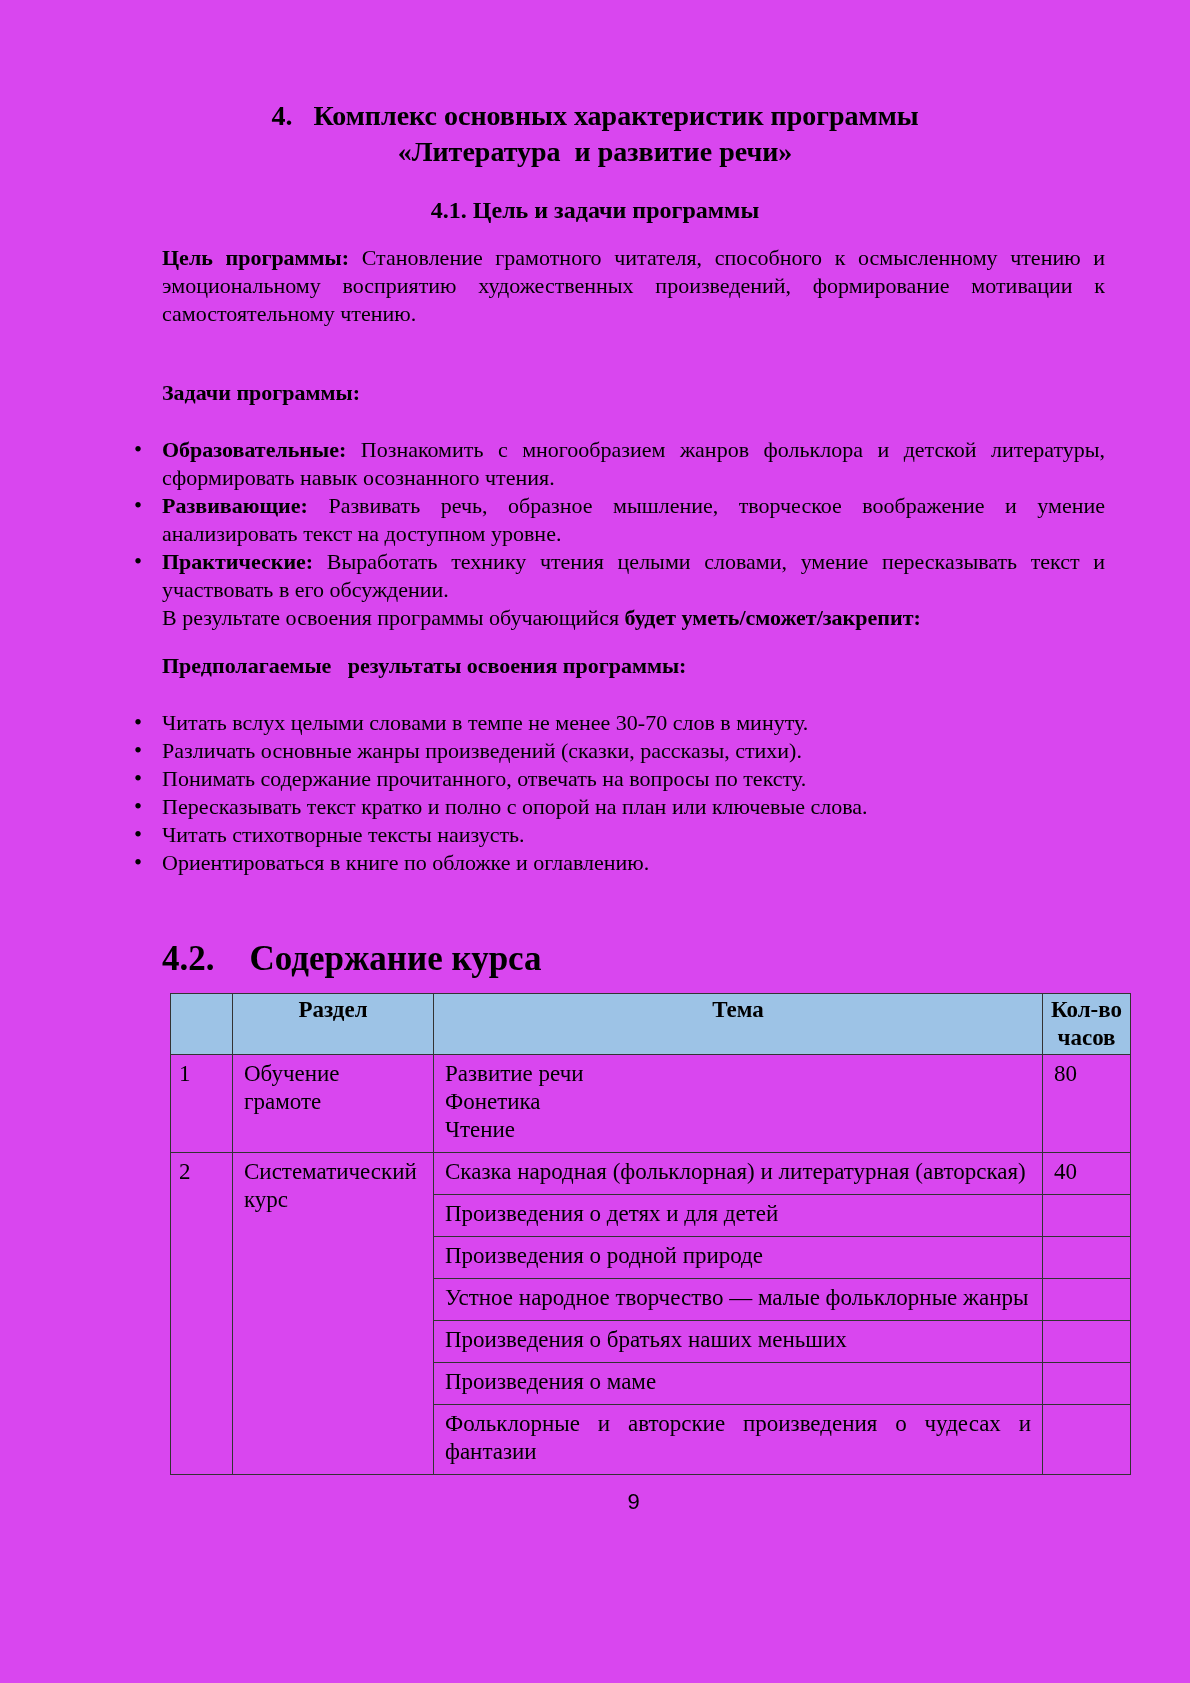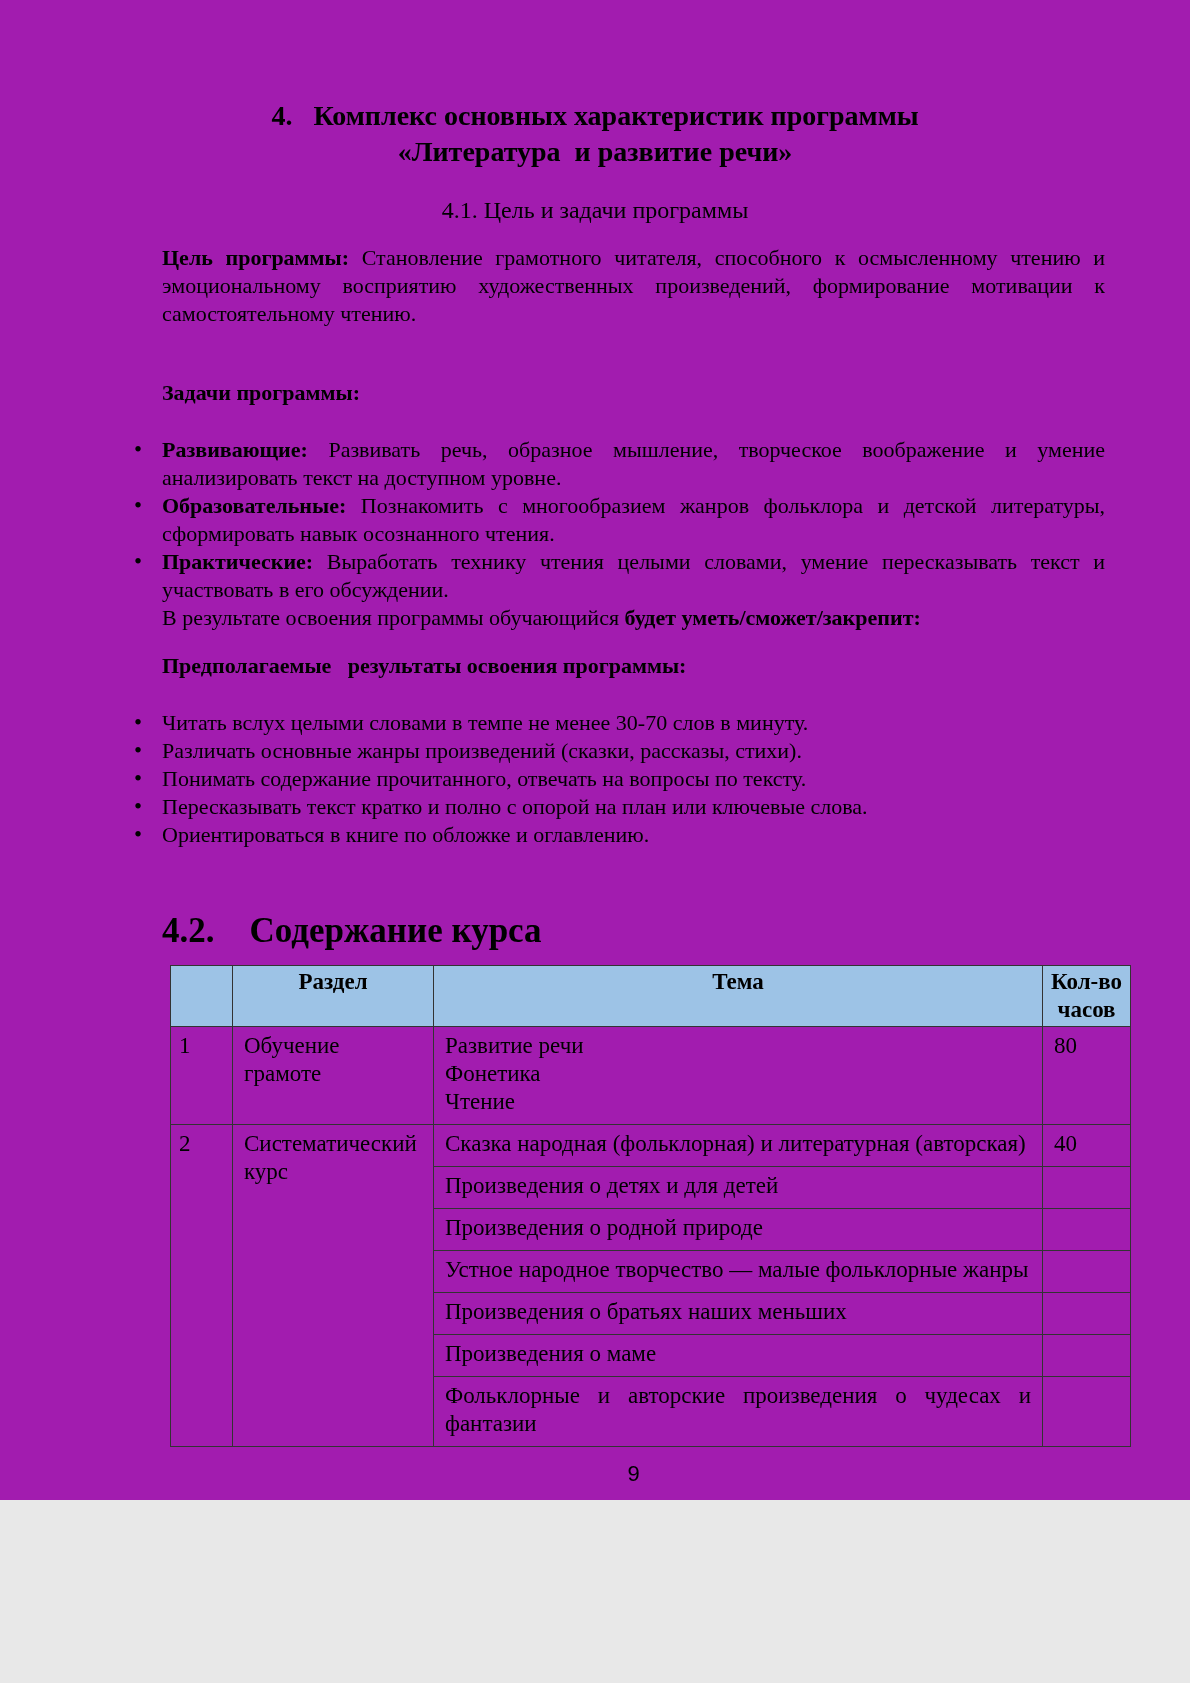--- a/index.html
+++ b/index.html
@@ -1,39 +1,39 @@
 <!DOCTYPE html>
 <html><head>
 <meta charset="utf-8">
 <style>
   html,body { margin:0; padding:0; }
   body { background:#e8e8e8; }
   .page {
     position:relative;
-    width:1190px; height:1500px;
+    width:1190px; height:1683px;
     margin:0 auto;
-    background:#a21caf;
+    background:#d946ef;
     font-family:"Liberation Serif", serif;
     color:#000;
     overflow:hidden;
   }
   .keepspace { white-space:pre-wrap; }
   p, h1, h2, ul, li { margin:0; padding:0; }
 
   .doc-title {
     padding-top:98px;
     text-align:center;
     font-weight:bold;
     font-size:28px;
     line-height:36px;
   }
   .sec-41 {
     margin-top:26px;
     text-align:center;
-    font-weight:normal;
+    font-weight:bold;
     font-size:24px;
     line-height:28px;
   }
   .content { margin:0 85px 0 162px; }
   .bodytext { font-size:22px; line-height:28px; text-align:justify; }
 
   .goal-para { margin-top:20px; }
   .tasks-head { margin-top:51px; font-weight:bold; }
   .results-head { margin-top:20px; font-weight:bold; }
 
@@ -105,33 +105,34 @@
 
   <h2 class="sec-41">4.1. Цель и задачи программы</h2>
 
   <div class="content">
 
     <p class="bodytext goal-para"><b>Цель программы:</b> <span>Становление грамотного читателя, способного к осмысленному чтению и эмоциональному восприятию художественных произведений, формирование мотивации к самостоятельному чтению.</span></p>
 
     <p class="bodytext tasks-head">Задачи программы:</p>
 
     <ul class="bullets tasks-list bodytext">
+      <li><b>Образовательные:</b> <span>Познакомить с многообразием жанров фольклора и детской литературы, сформировать навык осознанного чтения.</span></li>
       <li><b>Развивающие:</b> <span>Развивать речь, образное мышление, творческое воображение и умение анализировать текст на доступном уровне.</span></li>
-      <li><b>Образовательные:</b> <span>Познакомить с многообразием жанров фольклора и детской литературы, сформировать навык осознанного чтения.</span></li>
       <li><b>Практические:</b> <span>Выработать технику чтения целыми словами, умение пересказывать текст и участвовать в его обсуждении.</span></li>
     </ul>
 
     <p class="bodytext"><span>В результате освоения программы обучающийся</span> <b>будет уметь/сможет/закрепит:</b></p>
     <p class="bodytext results-head keepspace">Предполагаемые   результаты освоения программы:</p>
 
     <ul class="bullets results-list bodytext">
       <li>Читать вслух целыми словами в темпе не менее 30-70 слов в минуту.</li>
       <li>Различать основные жанры произведений (сказки, рассказы, стихи).</li>
       <li>Понимать содержание прочитанного, отвечать на вопросы по тексту.</li>
       <li>Пересказывать текст кратко и полно с опорой на план или ключевые слова.</li>
+      <li>Читать стихотворные тексты наизусть.</li>
       <li>Ориентироваться в книге по обложке и оглавлению.</li>
     </ul>
 
     <h2 class="sec-42 keepspace">4.2.    Содержание курса</h2>
 
     <table class="course-table">
       <colgroup>
         <col class="col-num">
           <col class="col-razdel">
           <col class="col-tema">

